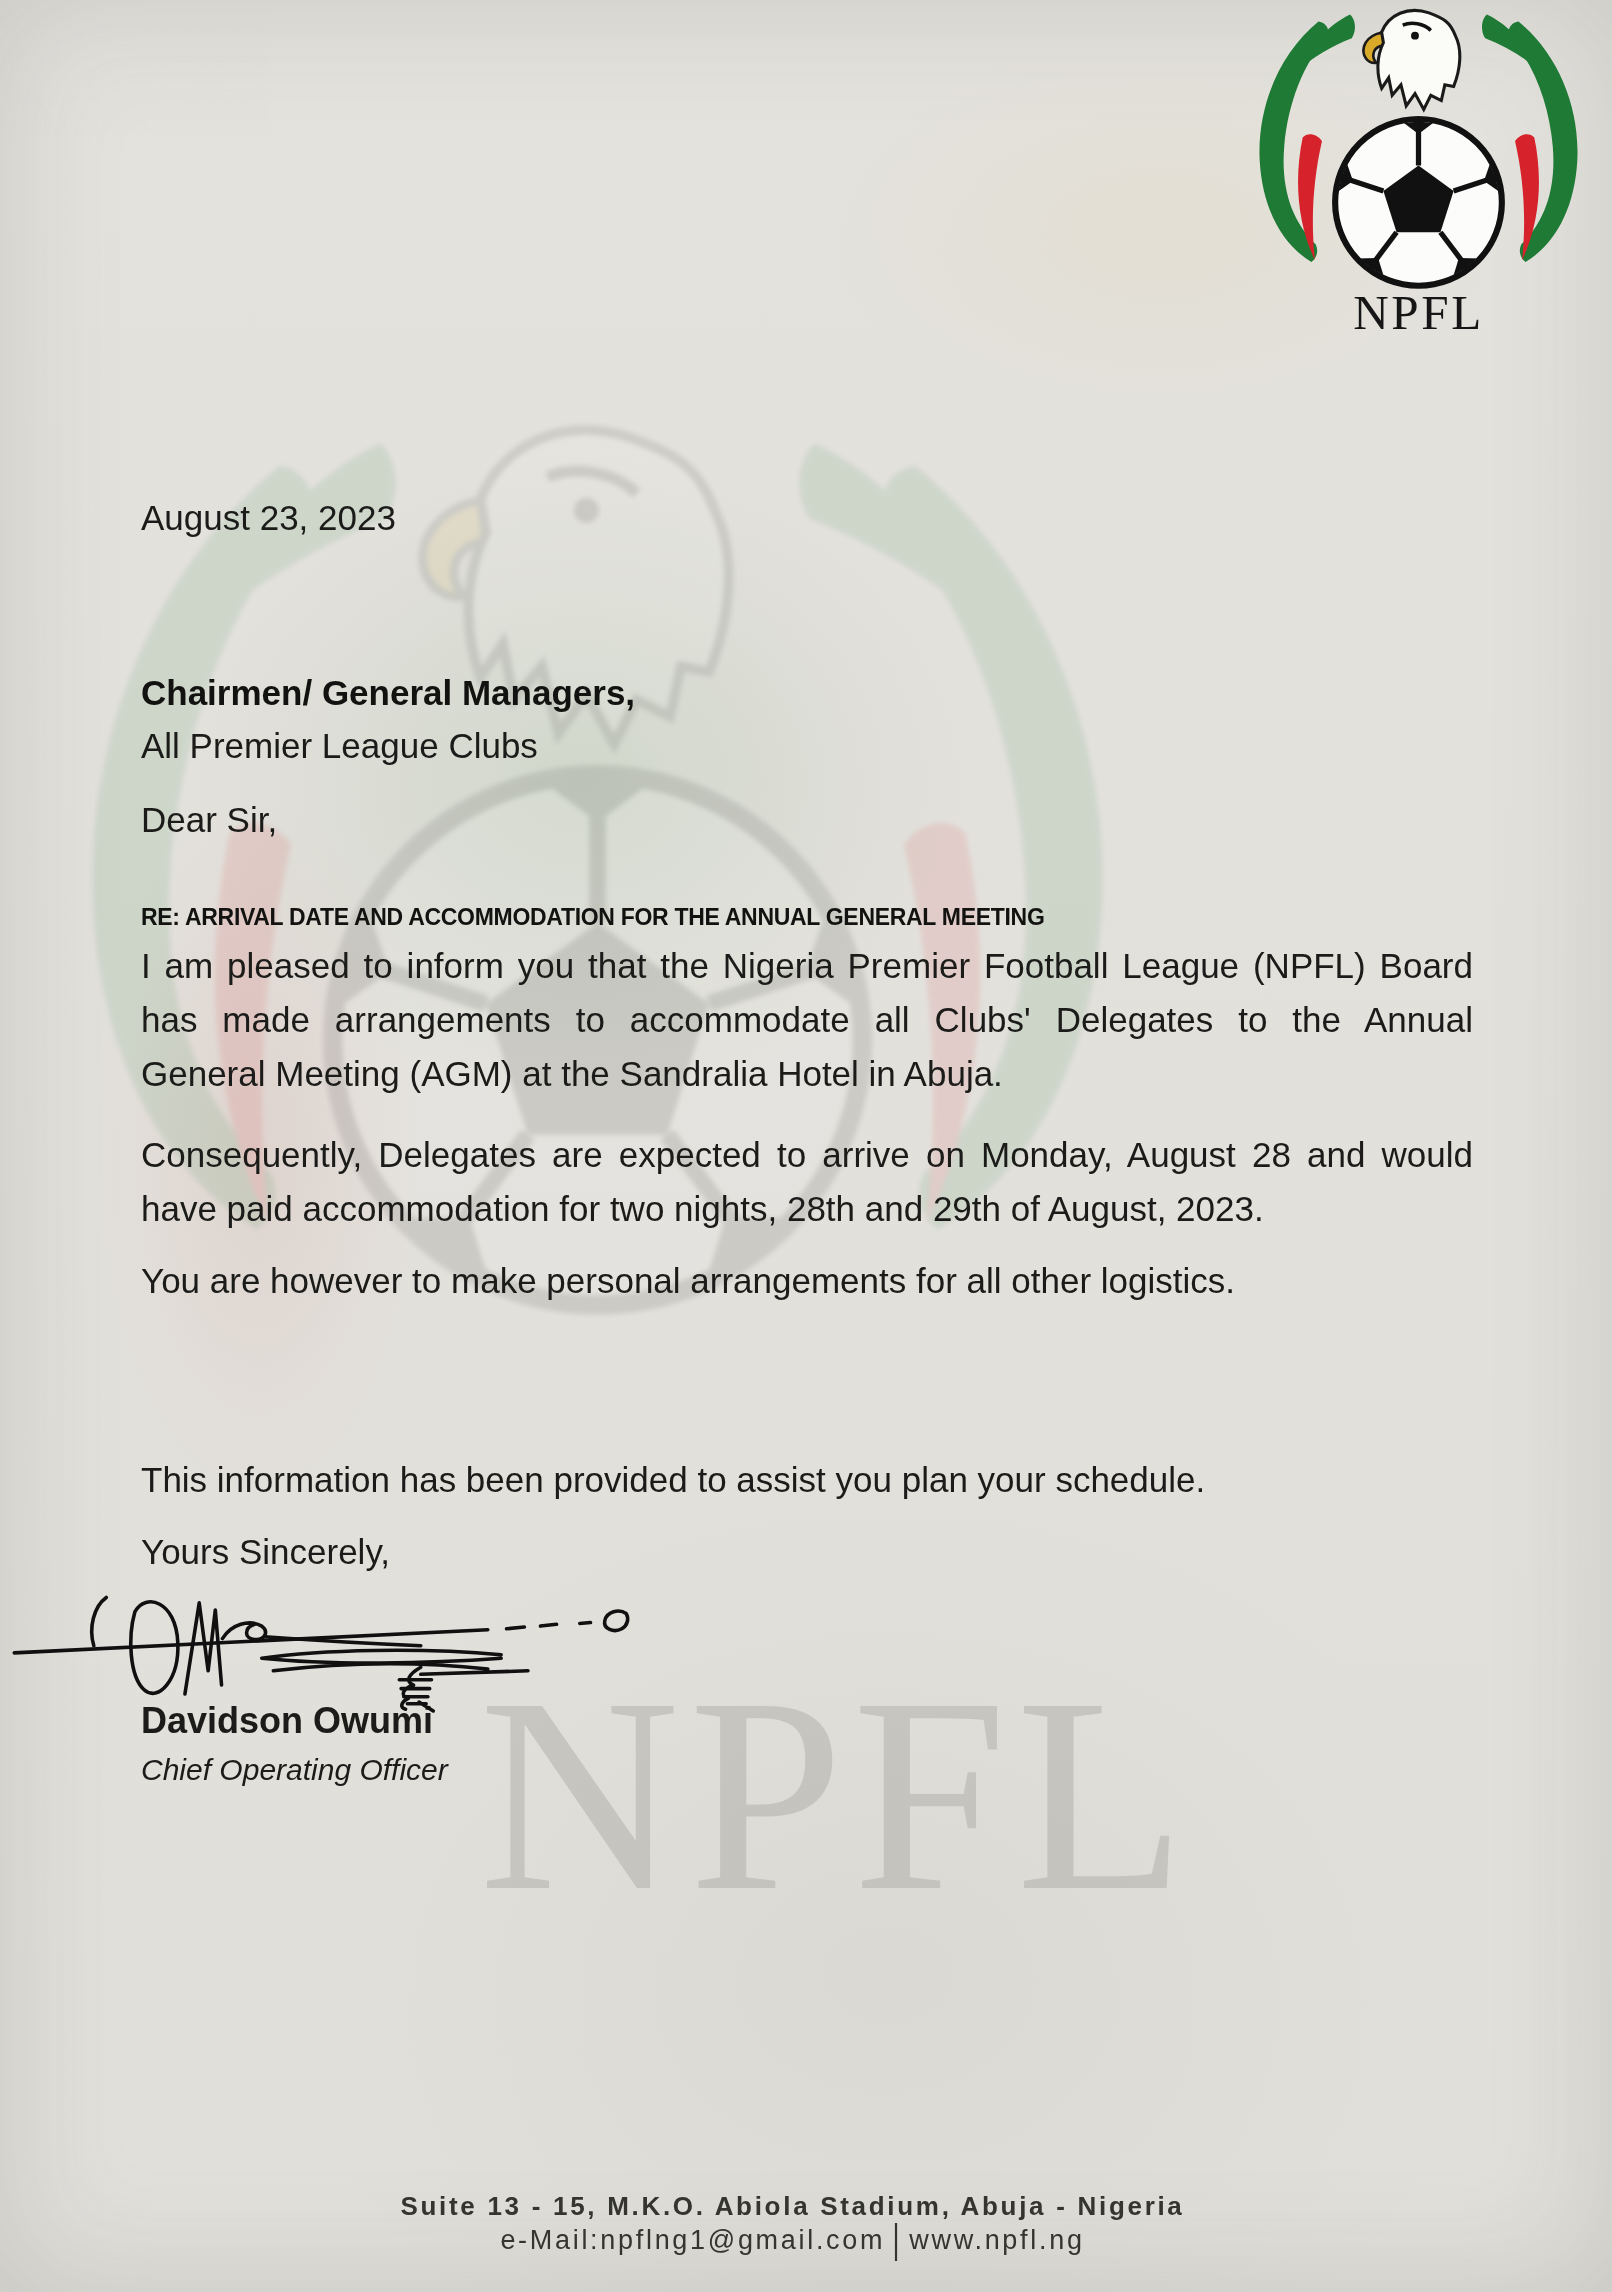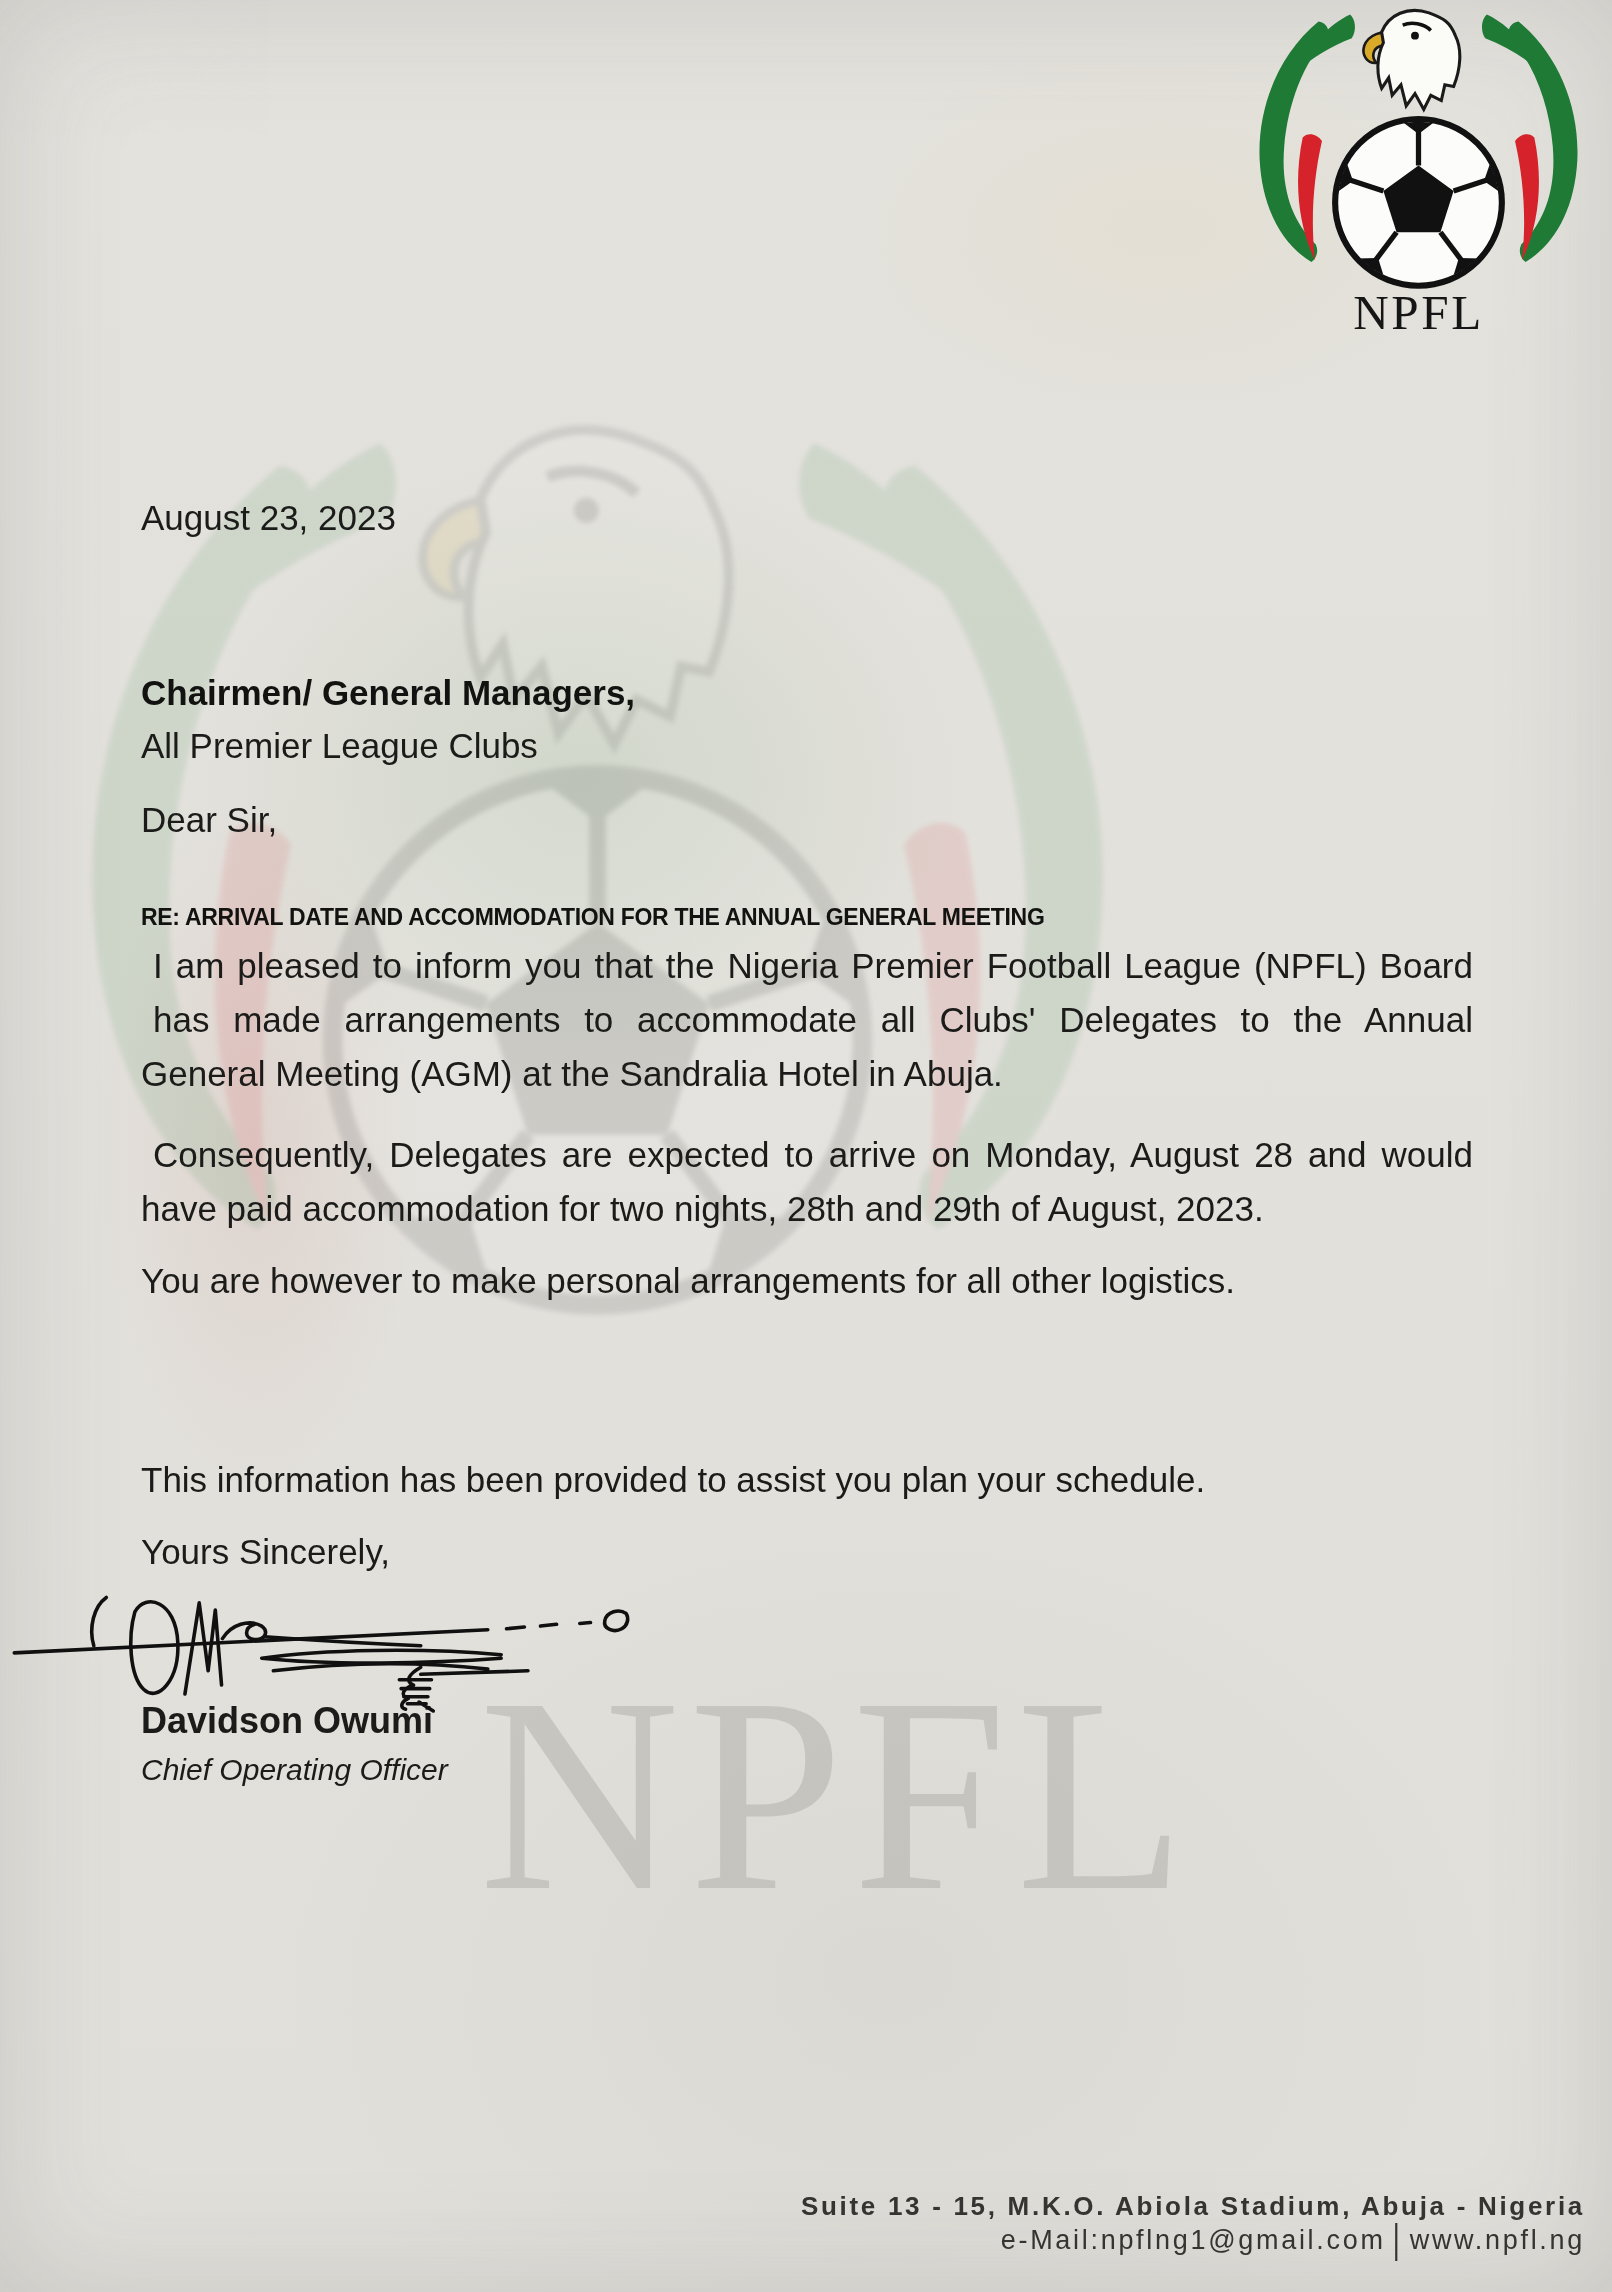--- a/index.html
+++ b/index.html
@@ -30,28 +30,28 @@
   }
   
   .logo{position:absolute;left:1243px;top:7.2px;width:351px;height:339px;z-index:3;}
   .logo svg{width:100%;height:100%;}
   .logo-text{font-family:"Liberation Serif", serif;letter-spacing:3px;fill:#161616;}
   
   .blk{position:absolute;left:141px;width:1332px;font-size:35px;line-height:54px;z-index:4;}
   .b{font-weight:bold;color:#121210;margin-top:20px;}
   .subject{font-size:23px;letter-spacing:-0.3px;}
   .line{display:block;}
-  .line.j{text-align:justify;text-align-last:justify;margin-left:12px;}
+  .line.j{text-align:justify;text-align-last:justify;}
   .name{font-weight:bold;font-size:36px;}
   .role{font-weight:normal;font-style:italic;font-size:30px;}
   
   .sig{position:absolute;left:0;top:1585px;width:645px;height:134px;z-index:5;}
   .sig path{fill:none;stroke:#101010;stroke-width:4;stroke-linecap:round;stroke-linejoin:round;}
   
-  .footer{position:absolute;left:0;width:1585px;text-align:right;z-index:4;color:#343430;white-space:nowrap;}
+  .footer{position:absolute;left:0;width:1585px;text-align:center;z-index:4;color:#343430;white-space:nowrap;}
   .f1{top:2191px;font-weight:bold;font-size:26px;letter-spacing:2.7px;}
   .f2{top:2225px;font-size:27px;letter-spacing:2.7px;font-weight:normal;}
   .f2 .bold{font-weight:normal;}
   .f2 .pipe{font-weight:normal;display:inline-block;transform:scaleY(1.5);padding:0 7.2px;}
 </style>
 </head>
 <body>
 
 <div class="page">
 

